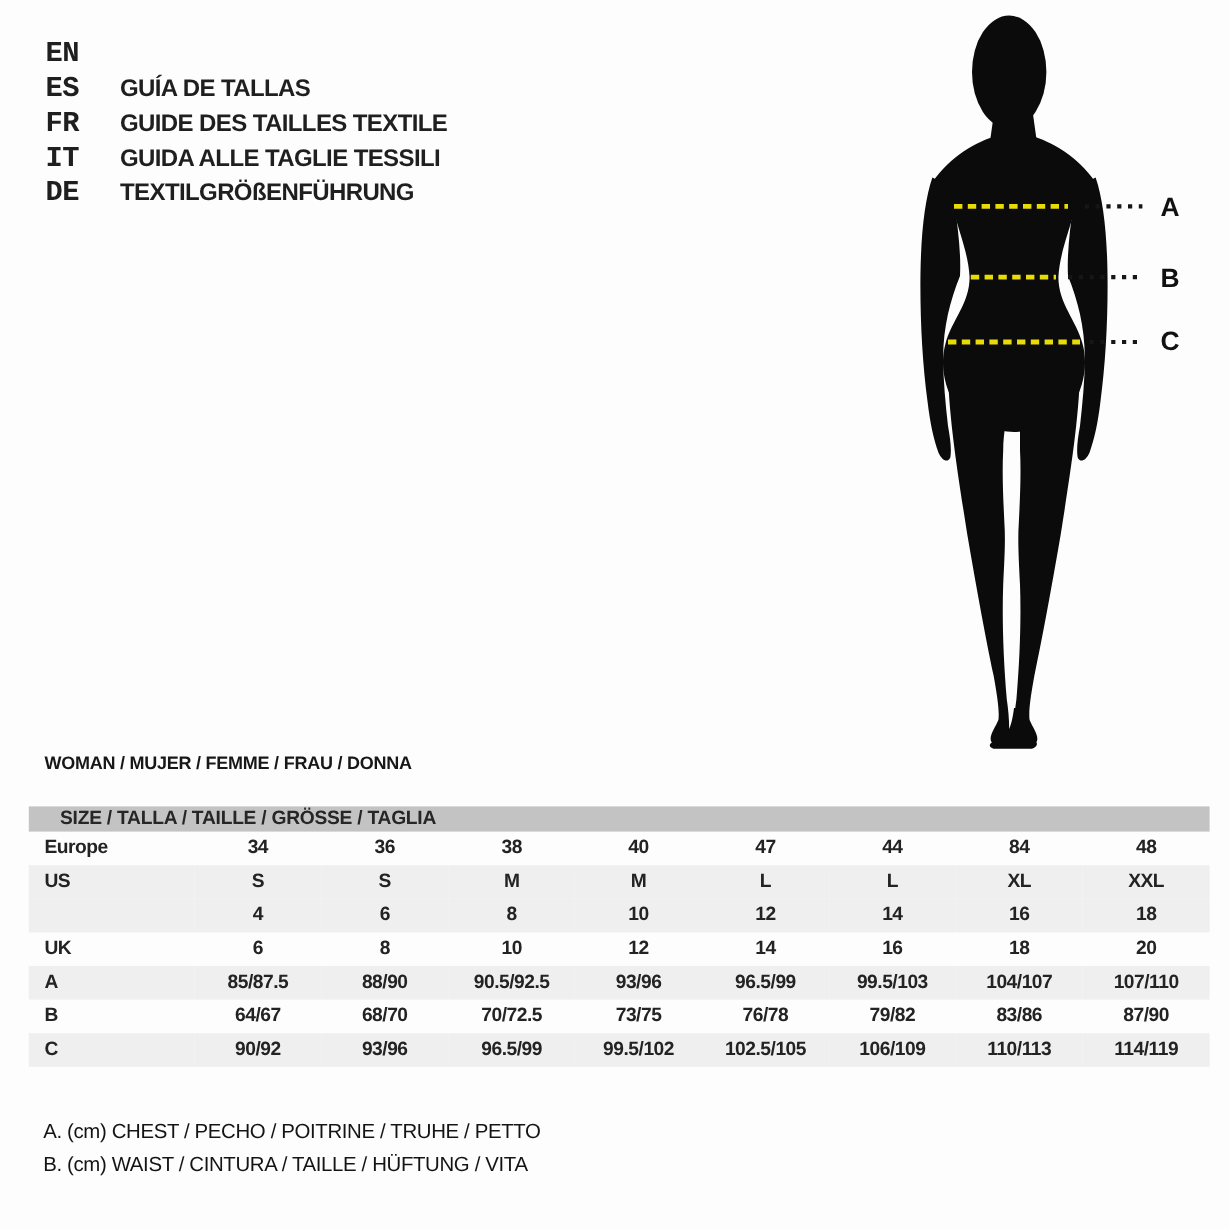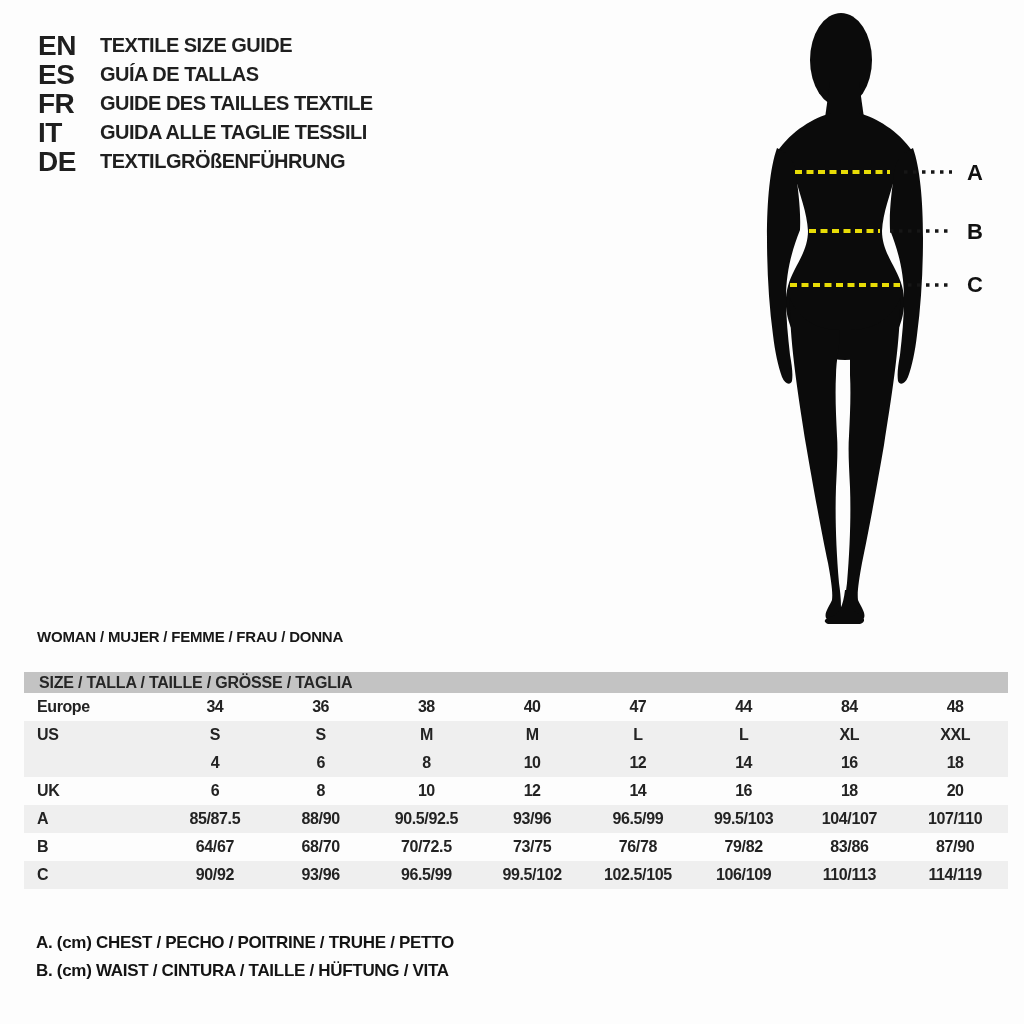--- a/index.html
+++ b/index.html
@@ -15,21 +15,21 @@
   body{
     position:relative;
     background:#fdfdfd;
     font-family:"Liberation Sans", sans-serif;
     color:var(--text);
     overflow:hidden;
   }
   
   .lang-list{position:absolute;left:38px;top:31px;}
   .lang-row{display:flex;height:29px;align-items:center;}
-  .lang-code{width:62px;font-size:28px;font-weight:bold;letter-spacing:-0.5px;}
+  .lang-code{width:62px;font-size:24px;font-weight:bold;letter-spacing:-0.5px;font-family:Liberation Mono, monospace;}
   .lang-label{font-size:20px;font-weight:bold;letter-spacing:-0.5px;white-space:nowrap;}
   
   .figure-wrap{position:absolute;left:740px;top:0;width:284px;height:645px;}
   .figure-wrap svg{display:block;}
   .body-fill{fill:var(--silhouette);}
   .measure{stroke:var(--measure-line);stroke-width:4;stroke-dasharray:7 4.5;fill:none;}
   .pointer{stroke:var(--pointer-dots);stroke-width:3.5;stroke-dasharray:3.5 5.5;fill:none;}
   .marker-letter{
     position:absolute;left:218px;width:34px;text-align:center;
     font-size:22px;font-weight:bold;color:#111;
@@ -40,41 +40,40 @@
     font-size:15px;font-weight:bold;letter-spacing:-0.2px;color:#171717;
   }
   
   .size-table{
     position:absolute;left:24px;top:672px;width:984px;
     border-collapse:collapse;table-layout:fixed;
   }
   .size-table th{
     background:var(--header-bg);
     text-align:left;font-size:16px;font-weight:bold;letter-spacing:-0.2px;
-    color:#262626;height:21px;padding:0 0 0 15px;
+    color:#262626;height:21px;padding:0 0 0 26px;
   }
   .size-table td{
     height:28px;font-size:16px;font-weight:bold;letter-spacing:-0.4px;
     text-align:center;color:#232323;vertical-align:middle;
   }
   .size-table td.row-label{text-align:left;padding-left:13px;font-weight:bold;}
   .size-table col.lbl{width:138px;}
   .size-table tr.shaded{background:var(--row-shade);}
   
   .footnotes{position:absolute;left:36px;top:929px;}
-  .footnote{font-size:17px;font-weight:bold;letter-spacing:-0.3px;height:28px;
+  .footnote{font-size:17px;font-weight:normal;letter-spacing:-0.3px;height:28px;
     display:flex;align-items:center;color:#141414;white-space:nowrap;}
 </style>
 </head>
 <body>
 
 <div class="lang-list">
   <div class="lang-row">
     <span class="lang-code">EN</span>
-    <span class="lang-label">TEXTILE SIZE GUIDE</span>
   </div>
   <div class="lang-row">
     <span class="lang-code">ES</span>
     <span class="lang-label">GUÍA DE TALLAS</span>
   </div>
   <div class="lang-row">
     <span class="lang-code">FR</span>
     <span class="lang-label">GUIDE DES TAILLES TEXTILE</span>
   </div>
   <div class="lang-row">

